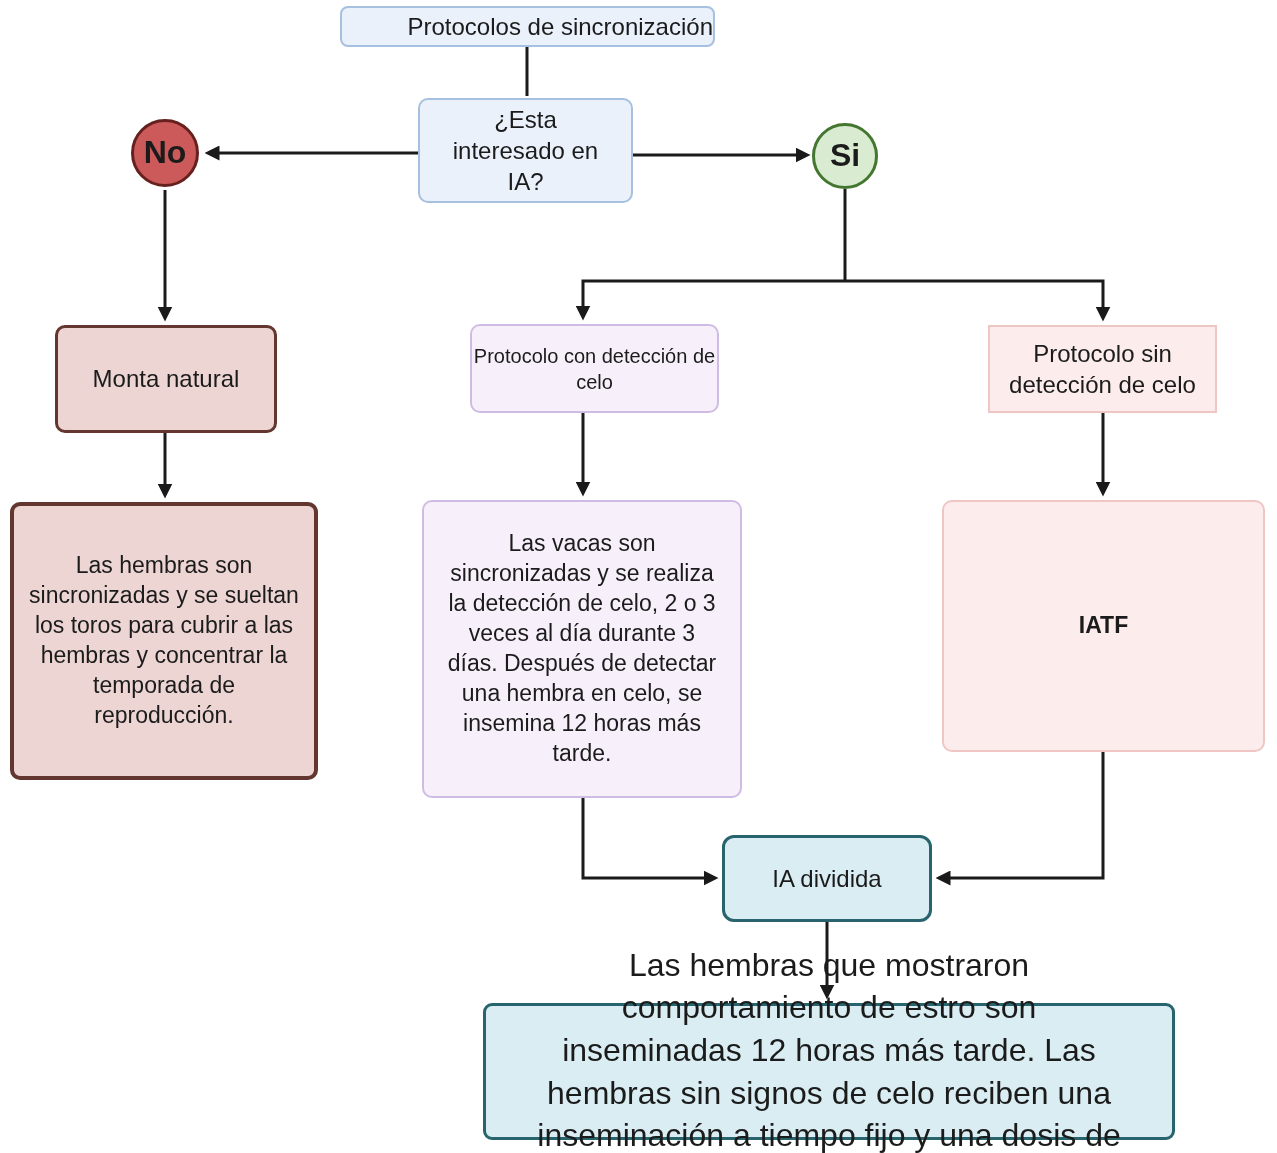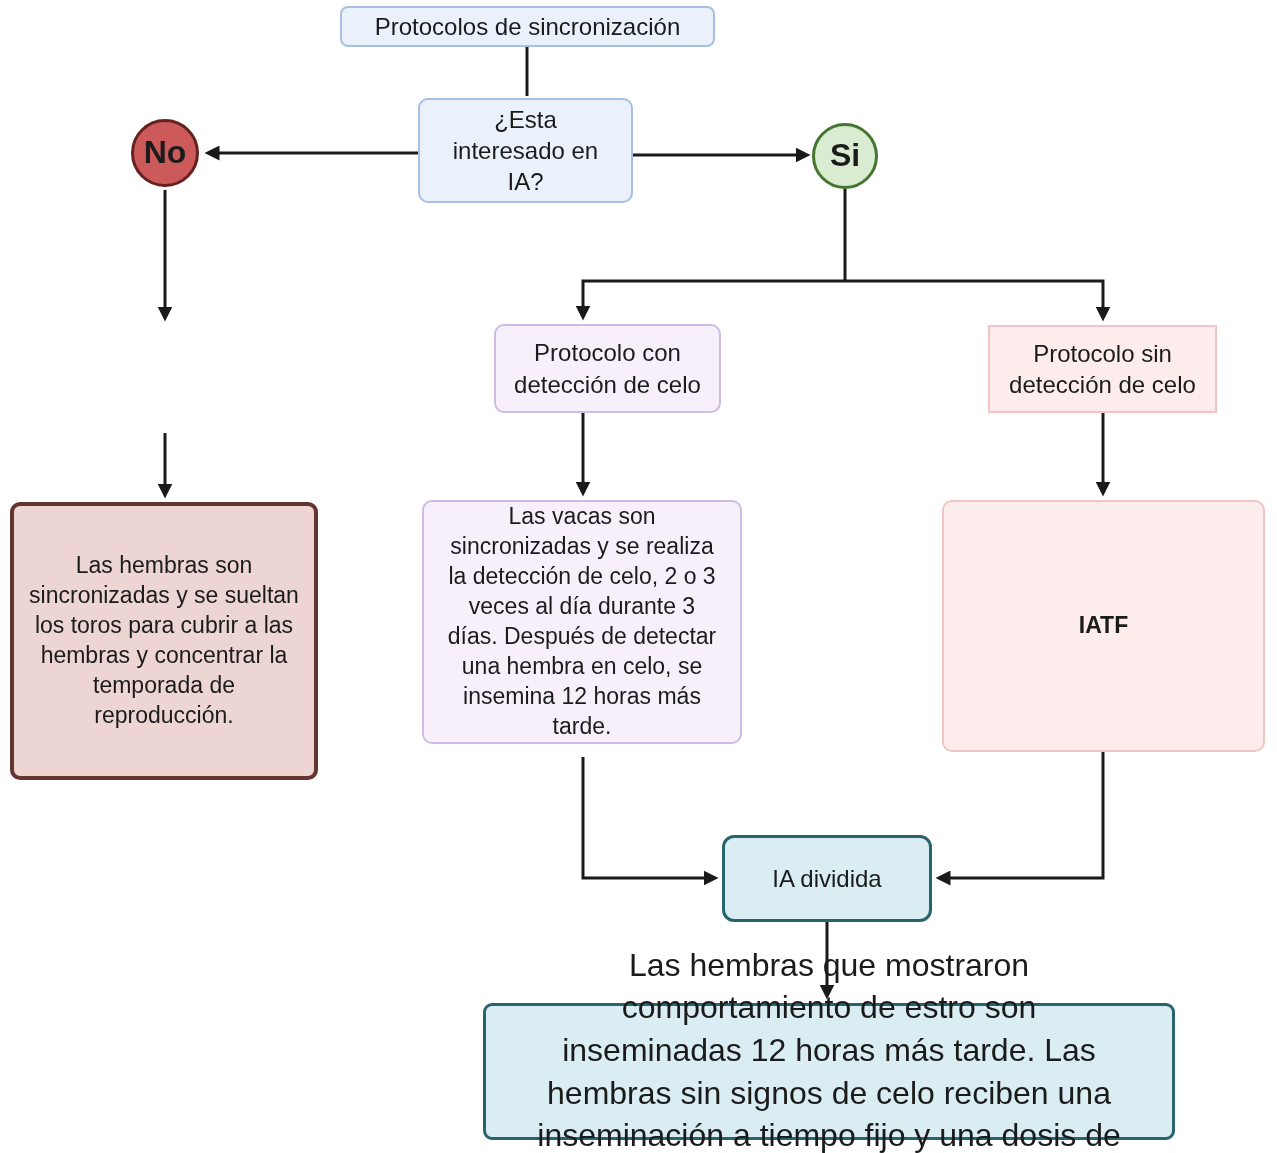--- a/index.html
+++ b/index.html
@@ -14,21 +14,21 @@
 
   .node {
     position:absolute; box-sizing:border-box;
     display:flex; flex-direction:column; align-items:center; justify-content:center;
     text-align:center; line-height:1.3;
   }
 
   .title-box {
     left:340px; top:6px; width:375px; height:41px;
     background:var(--blue_fill); border:2px solid var(--blue_border);
-    border-radius:8px; font-size:24px;
+    border-radius:8px; font-size:24px;align-items:flex-end;
   }
   .question-box {
     left:418px; top:98px; width:215px; height:105px;
     background:var(--blue_fill); border:2px solid var(--blue_border);
     border-radius:10px; font-size:24px; padding:0 32px;
   }
   .circle { border-radius:50%; font-weight:bold; font-size:32px; }
   .no-circle {
     left:131px; top:119px; width:68px; height:68px;
     background:var(--red_fill); border:3px solid var(--red_border);
@@ -41,26 +41,26 @@
     left:55px; top:325px; width:222px; height:108px;
     background:var(--rose_fill); border:3px solid var(--rose_border);
     border-radius:10px; font-size:24px;
   }
   .sync-box {
     left:10px; top:502px; width:308px; height:278px;
     background:var(--rose_fill); border:4px solid var(--rose_border);
     border-radius:10px; font-size:23px; padding:0 10px;
   }
   .con-box {
-    left:470px; top:324px; width:227px; height:89px;
+    left:470px; top:324px; width:249px; height:89px;
     background:var(--purple_fill); border:2px solid var(--purple_border);
-    border-radius:10px; font-size:24px;margin-left:24px;
+    border-radius:10px; font-size:20px;
   }
   .con-detail-box {
-    left:422px; top:500px; width:320px; height:244px;
+    left:422px; top:500px; width:320px; height:298px;
     background:var(--purple_fill); border:2px solid var(--purple_border);
     border-radius:10px; font-size:23px; padding:0 20px;
   }
   .sin-box {
     left:988px; top:325px; width:229px; height:88px;
     background:var(--pink_fill); border:2px solid var(--pink_border);
     border-radius:0; font-size:24px;
   }
   .iatf-box {
     left:942px; top:500px; width:323px; height:252px;
@@ -114,20 +114,23 @@
   </div>
 
   <div class="node circle no-circle">
     <span>No</span>
   </div>
 
   <div class="node circle si-circle">
     <span>Si</span>
   </div>
 
+  <div class="node monta-box">
+    <span>Monta natural</span>
+  </div>
 
   <div class="node sync-box">
     <span>Las hembras son sincronizadas y se sueltan los toros para cubrir a las hembras y concentrar la temporada de reproducción.</span>
   </div>
 
   <div class="node con-box">
     <span>Protocolo con detección de celo</span>
   </div>
 
   <div class="node con-detail-box">

